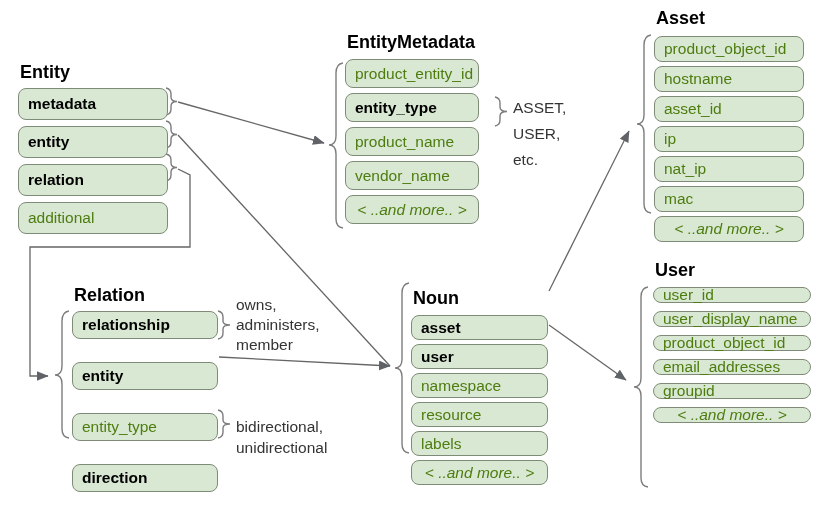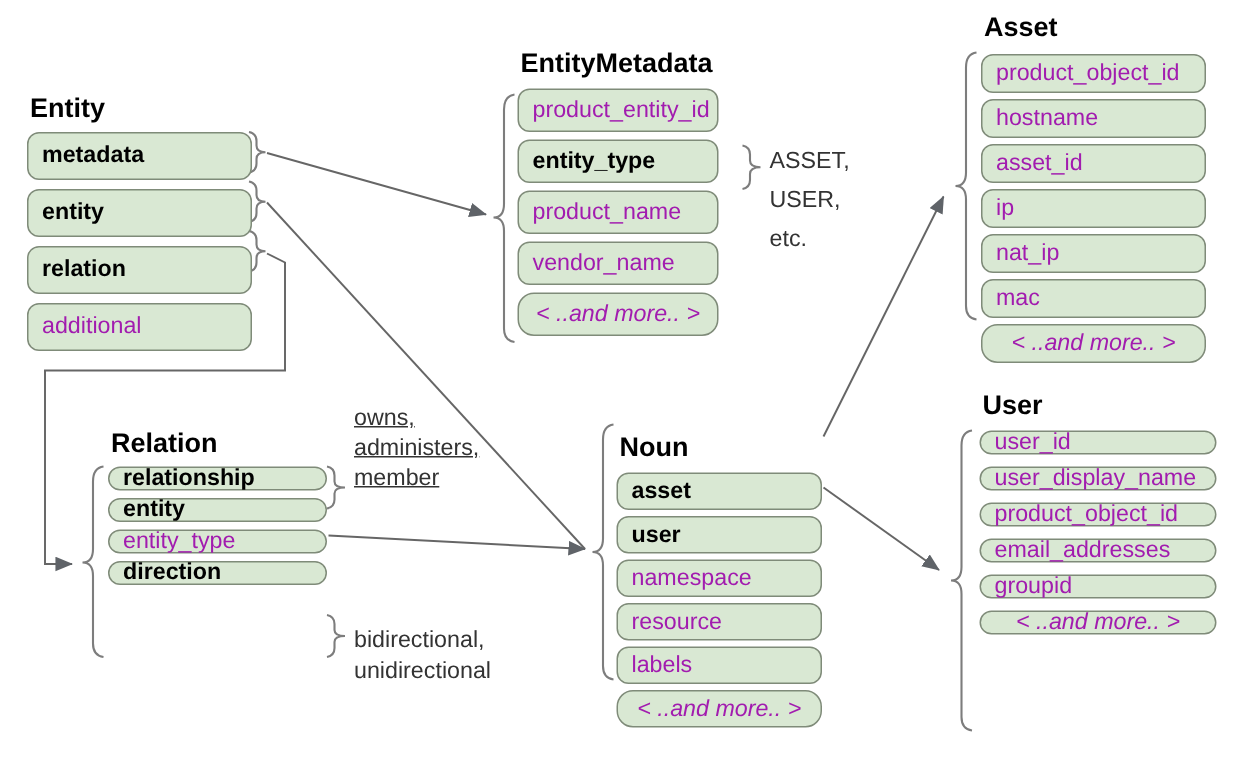--- a/index.html
+++ b/index.html
@@ -9,24 +9,24 @@
   }
   .overlay { position:absolute; left:0; top:0; width:823px; height:506px; }
   .tbl { position:absolute; }
   .tbl-title {
     font-size:18px; font-weight:700; color:#000; line-height:21px; margin-left:2px;
     white-space:nowrap;
   }
   .field {
     box-sizing:border-box; background:#d9e8d3; border:1.3px solid #7f8b79;
     border-radius:8px; display:flex; align-items:center; padding-left:9px;
-    font-size:15.5px; color:#a21caf; white-space:nowrap;
+    font-size:15.5px; color:#4d7c0f; white-space:nowrap;
   }
   .field.bold { font-weight:700; color:#000; }
-  .field.more { font-style:italic; justify-content:center; padding-left:0;border-radius:11px; }
+  .field.more { font-style:italic; justify-content:center; padding-left:0; }
   
   .tbl-entity   { left:18px;  top:62px; }
   .tbl-entity .tbl-title { margin-bottom:5px; }
   .tbl-entity .field { width:150px; height:32px; margin-bottom:6px; }
 
   .tbl-em       { left:345px; top:32px; }
   .tbl-em .tbl-title { margin-bottom:6px; }
   .tbl-em .field { width:134px; height:29px; margin-bottom:5px; }
 
   .tbl-asset    { left:654px; top:8px; }
@@ -36,25 +36,25 @@
   .tbl-noun     { left:411px; top:256px;margin-top:32px; }
   .tbl-noun .tbl-title { margin-bottom:6px; }
   .tbl-noun .field { width:137px; height:25px; margin-bottom:4px; }
 
   .tbl-user     { left:653px; top:260px; }
   .tbl-user .tbl-title { margin-bottom:6px; }
   .tbl-user .field { width:158px; height:16px; margin-bottom:8px; }
 
   .tbl-relation { left:72px;  top:285px; }
   .tbl-relation .tbl-title { margin-bottom:5px; }
-  .tbl-relation .field { width:146px; height:16px; margin-bottom:5px; }
+  .tbl-relation .field { width:146px; height:28px; margin-bottom:23px; }
 
   .annot { position:absolute; font-size:15.5px; color:#333; white-space:nowrap; }
   .annot-entity-type { left:513px; top:95px;  line-height:26px; }
-  .annot-relationship { left:236px; top:269px; line-height:20px;text-decoration:underline; }
+  .annot-relationship { left:236px; top:295px; line-height:20px; }
   .annot-direction { left:236px; top:416px; line-height:21px; }
 
   svg .brace { stroke:#7d7d7d; stroke-width:1.4; fill:none; }
   svg .conn  { stroke:#666666; stroke-width:1.3; fill:none; }
 </style>
 </head>
 <body>
 
 <div class="canvas">
 

